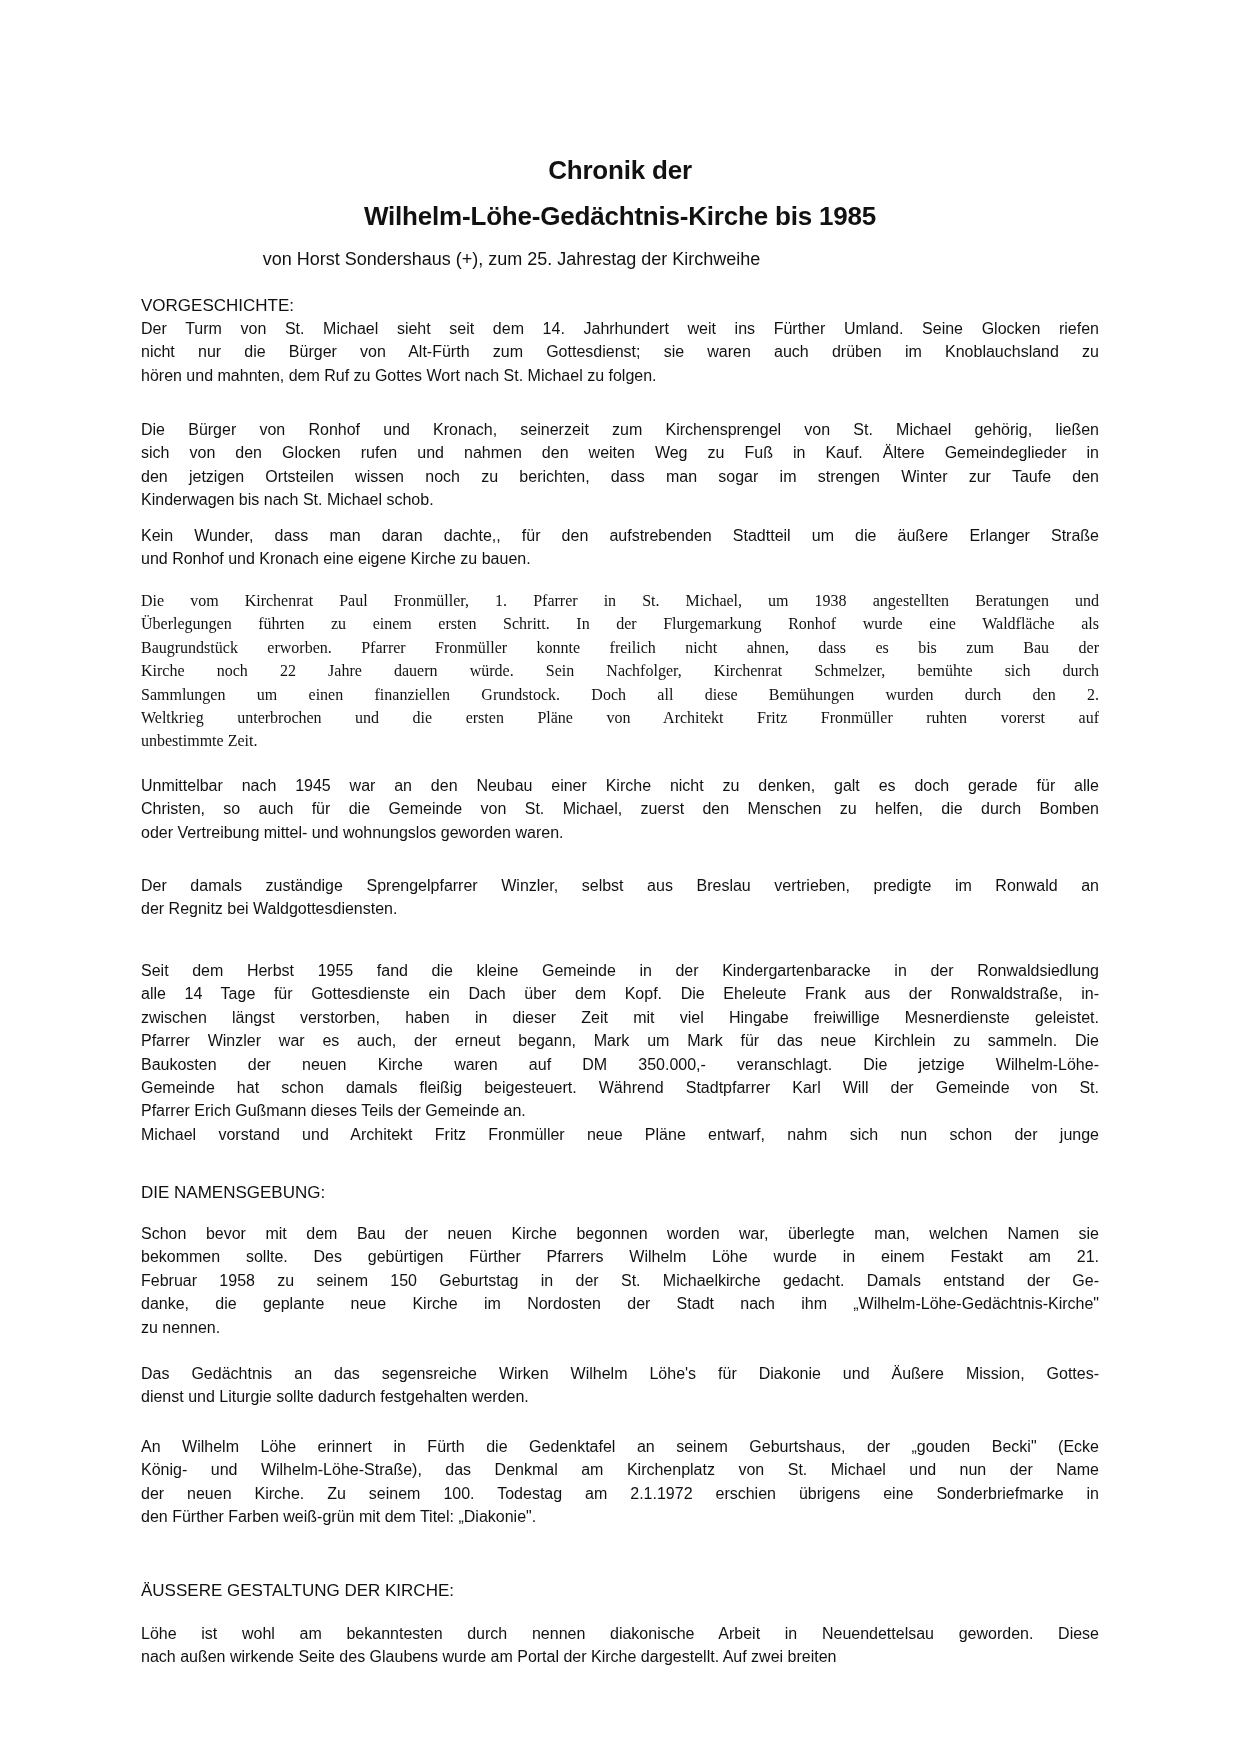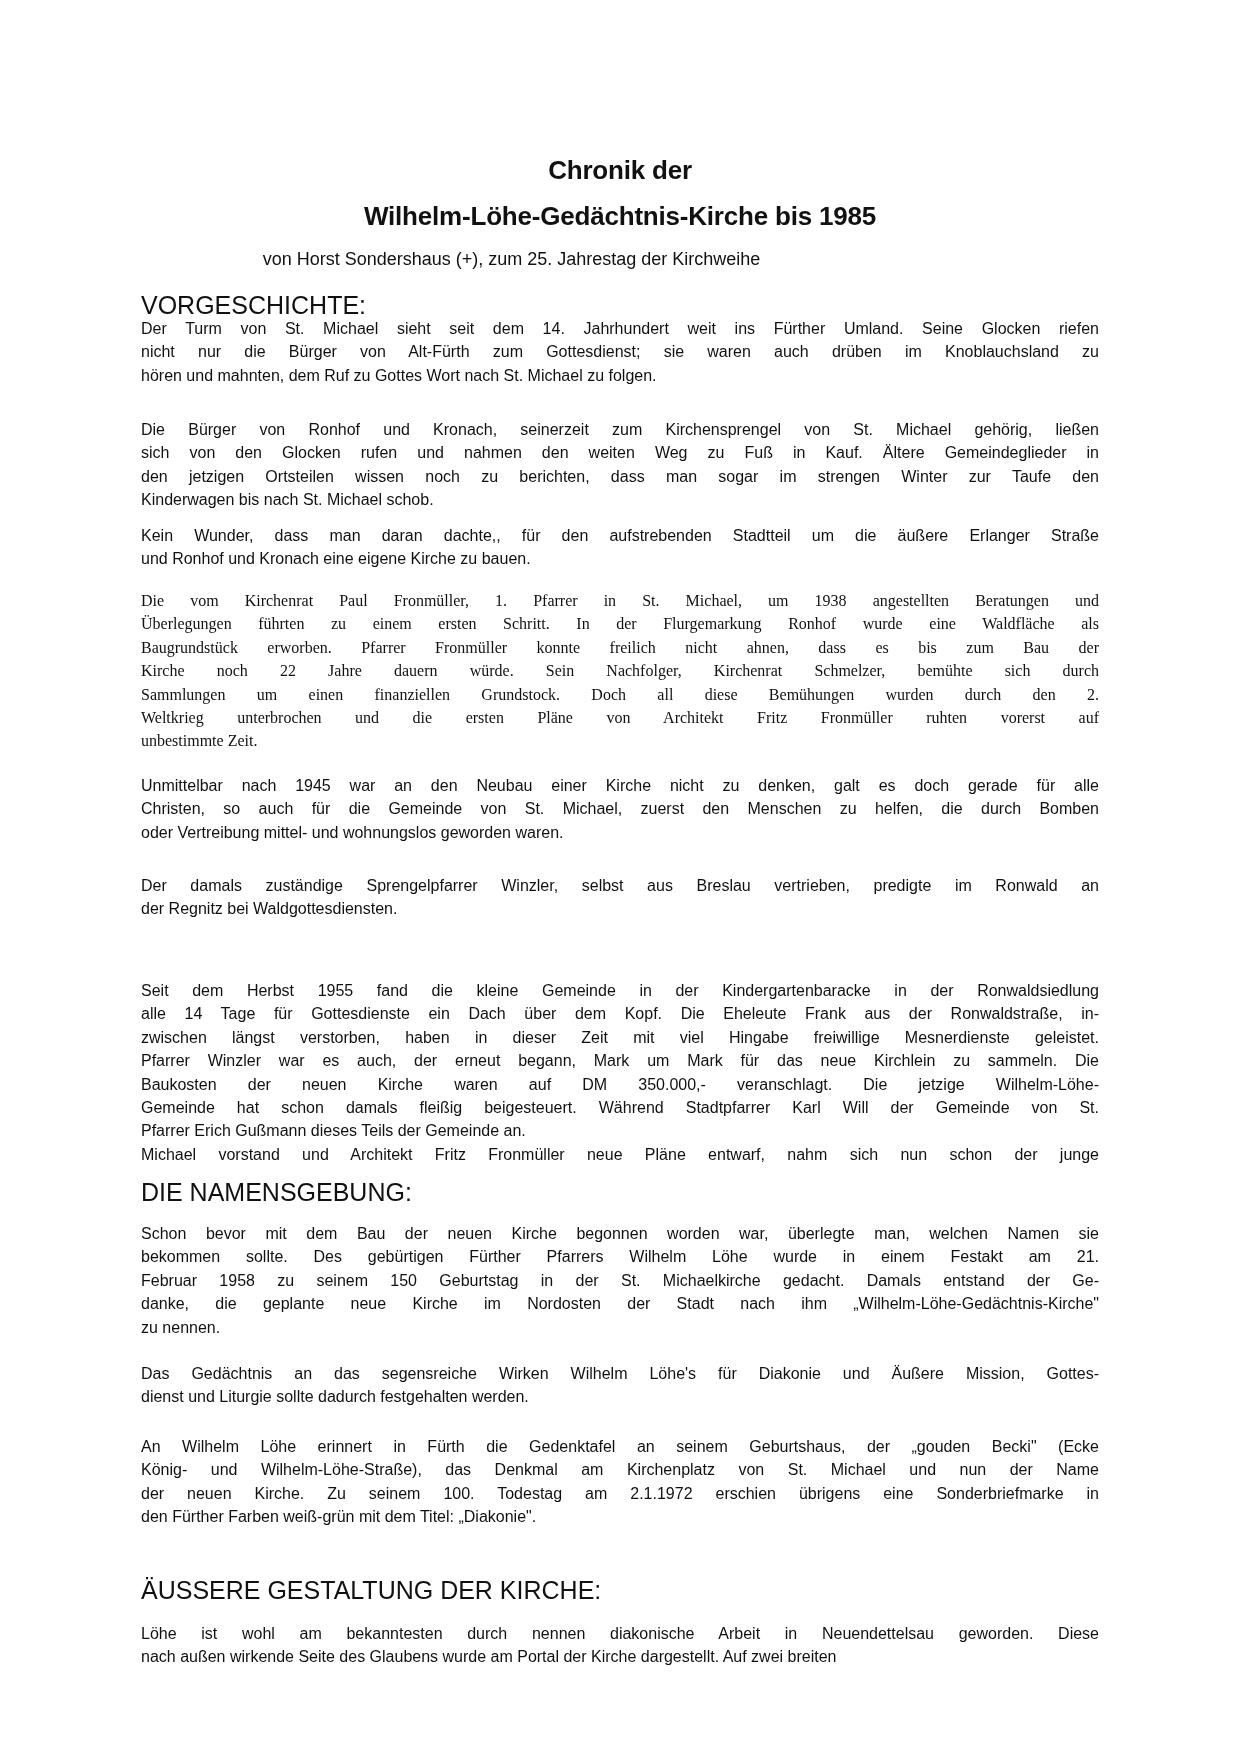--- a/index.html
+++ b/index.html
@@ -2,21 +2,21 @@
 <html><head>
 <meta charset="utf-8">
 <style>
   html,body{margin:0;padding:0;background:#fff;}
   body{width:1240px;height:1754px;position:relative;overflow:hidden;font-family:"Liberation Sans",sans-serif;color:#111;}
   .title{position:absolute;left:0;width:1240px;text-align:center;font-weight:bold;font-size:26px;line-height:40px;letter-spacing:-0.2px;}
   .subtitle{position:absolute;left:0;width:1023px;text-align:center;font-size:18px;line-height:22px;}
   .block{position:absolute;left:141px;width:958px;font-size:16px;line-height:23.4px;}
   .line{display:block;white-space:nowrap;height:23.4px;}
   .line.j{text-align:justify;text-align-last:justify;white-space:normal;overflow:hidden;}
-  .heading{position:absolute;left:141px;font-size:25px;line-height:23.4px;white-space:nowrap;}
+  .heading{position:absolute;left:141px;font-size:17px;line-height:23.4px;white-space:nowrap;}
 </style>
 </head>
 <body>
 
 <div class="title" style="top:150px;">Chronik der</div>
 <div class="title" style="top:196px;">Wilhelm-Löhe-Gedächtnis-Kirche bis 1985</div>
 <div class="subtitle" style="top:248px;">von Horst Sondershaus (+), zum 25. Jahrestag der Kirchweihe</div>
 
 <div class="heading" style="top:294px;">VORGESCHICHTE:</div>
 
@@ -46,21 +46,21 @@
   </div>
 <div class="block" style="top:774px;">
     <span class="line j">Unmittelbar nach 1945 war an den Neubau einer Kirche nicht zu denken, galt es doch gerade für alle</span>
     <span class="line j">Christen, so auch für die Gemeinde von St. Michael, zuerst den Menschen zu helfen, die durch Bomben</span>
     <span class="line">oder Vertreibung mittel- und wohnungslos geworden waren.</span>
   </div>
 <div class="block" style="top:874px;">
     <span class="line j">Der damals zuständige Sprengelpfarrer Winzler, selbst aus Breslau vertrieben, predigte im Ronwald an</span>
     <span class="line">der Regnitz bei Waldgottesdiensten.</span>
   </div>
-<div class="block" style="top:959px;margin-top:20px;">
+<div class="block" style="top:959px;">
     <span class="line j">Seit dem Herbst 1955 fand die kleine Gemeinde in der Kindergartenbaracke in der Ronwaldsiedlung</span>
     <span class="line j">alle 14 Tage für Gottesdienste ein Dach über dem Kopf. Die Eheleute Frank aus der Ronwaldstraße, in-</span>
     <span class="line j">zwischen längst verstorben, haben in dieser Zeit mit viel Hingabe freiwillige Mesnerdienste geleistet.</span>
     <span class="line j">Pfarrer Winzler war es auch, der erneut begann, Mark um Mark für das neue Kirchlein zu sammeln. Die</span>
     <span class="line j">Baukosten der neuen Kirche waren auf DM 350.000,- veranschlagt. Die jetzige Wilhelm-Löhe-</span>
     <span class="line j">Gemeinde hat schon damals fleißig beigesteuert. Während Stadtpfarrer Karl Will der Gemeinde von St.</span>
     <span class="line">Pfarrer Erich Gußmann dieses Teils der Gemeinde an.</span>
     <span class="line j">Michael vorstand und Architekt Fritz Fronmüller neue Pläne entwarf, nahm sich nun schon der junge</span>
   </div>
 

